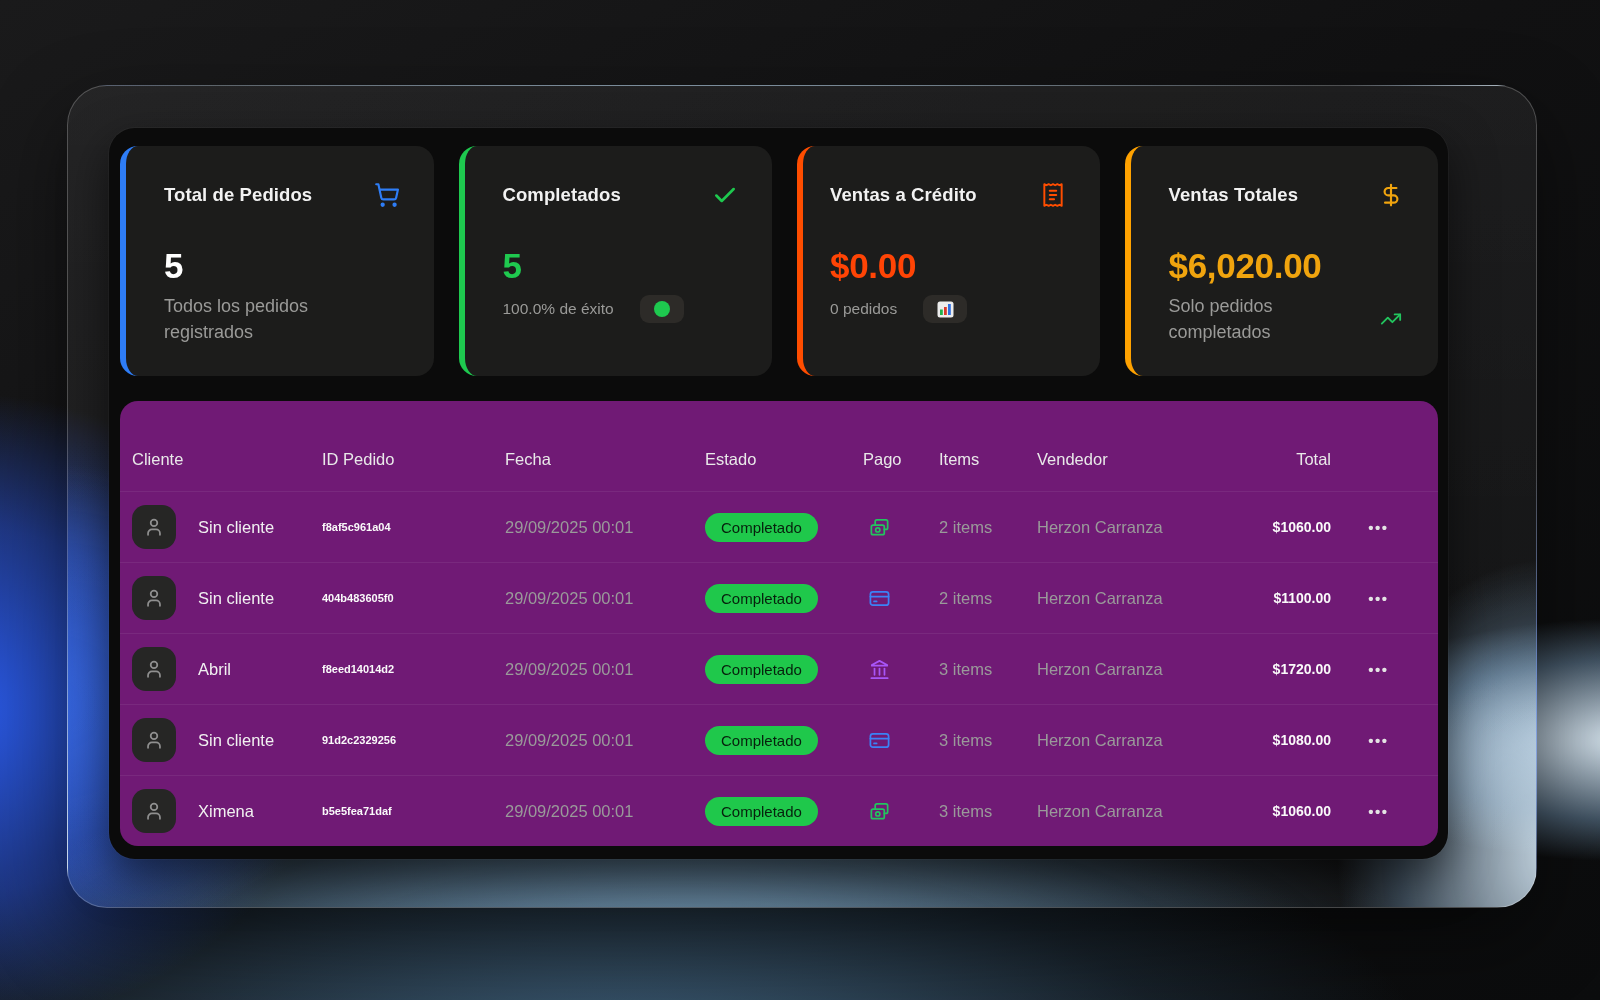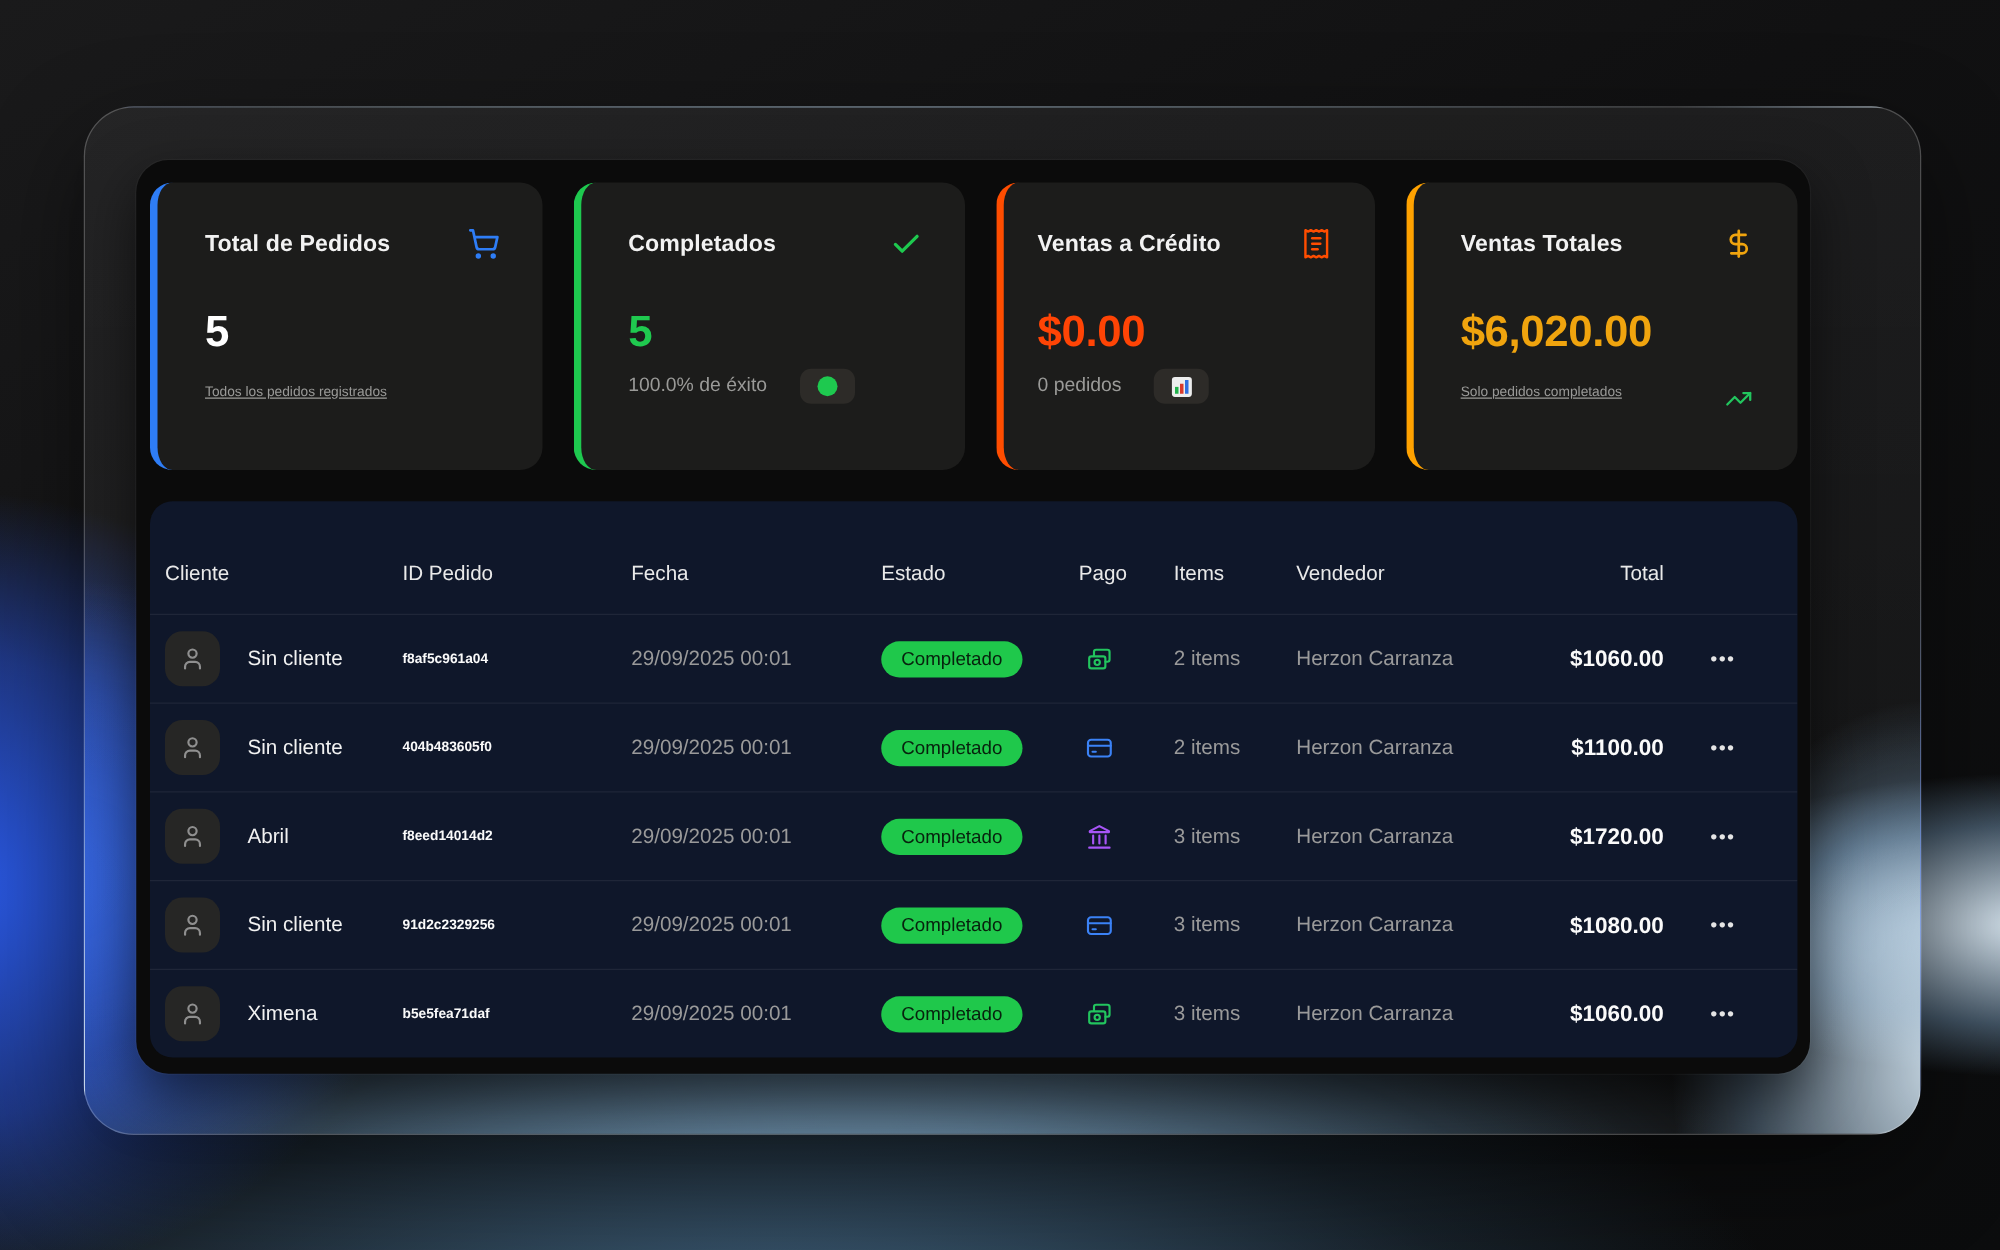--- a/index.html
+++ b/index.html
@@ -34,33 +34,33 @@
   .cards{ display:flex; gap:25px; height:230px; }
   .card{
     flex:1; background:#1c1c1b; border-radius:18px; position:relative;
     border-left:6px solid #444; padding:38px 34px 0 38px;
   }
   .card-head{ display:flex; justify-content:space-between; align-items:flex-start; }
   .card-title{ font-size:18.5px; font-weight:600; color:#f2f2f2; letter-spacing:0.1px; }
   .card-icon{ width:26px; height:26px; display:inline-flex; margin-top:-2px; }
   .card-icon svg{ width:100%; height:100%; }
   .card-value{ margin-top:38px; font-size:35px; font-weight:700; letter-spacing:-0.3px; color:#fff; }
-  .card-sub{ margin-top:21px; font-size:11px; line-height:1.42; color:#9a9a98;text-decoration:underline; }
+  .card-sub{ margin-top:8px; font-size:18px; line-height:1.42; color:#9a9a98; }
   .sub-narrow{ max-width:190px; }
   .sub-narrow2{ max-width:140px; }
   .card-subrow{ margin-top:9px; display:flex; align-items:center; gap:26px; font-size:15.5px; color:#9a9a98; }
   .minibadge{
     width:44px; height:28px; border-radius:9px; background:#2d2b28;
     display:inline-flex; align-items:center; justify-content:center;
   }
   .gdot{ width:16px; height:16px; border-radius:50%; background:#1ec94f; }
   .trend{ position:absolute; right:36px; bottom:46px; width:22px; height:22px; }
   
   .table{
-    margin-top:25px; height:445px; background:#0f172a; border-radius:18px;
+    margin-top:25px; height:445px; background:#701a75; border-radius:18px;
     padding-top:26px; overflow:hidden;
   }
   .tgrid{
     display:grid;
     grid-template-columns:190px 183px 200px 158px 76px 98px 205px 1fr 95px;
     padding:0 12px; align-items:center;
   }
   .thead{ height:64px; }
   .thead .cell{ font-size:16.5px; font-weight:500; color:#e9e9e9; }
   .trow{ height:71px; border-top:1px solid rgba(255,255,255,0.065); }
@@ -68,21 +68,21 @@
   .c-right{ justify-content:flex-end; text-align:right; }
   .c-center{ justify-content:center; }
   .avatar{
     width:44px; height:44px; border-radius:14px; background:#262625;
     display:inline-flex; align-items:center; justify-content:center; margin-right:22px; flex:none;
   }
   .avatar svg{ width:22px; height:22px; }
   .cname{ font-size:16.5px; color:#f1f1f1; }
   .cid{ font-size:11px; font-weight:600; color:#fafafa; }
   .cmut{ font-size:16.5px; color:#9a9a9a; }
-  .ctotal{ font-size:18px; font-weight:600; color:#fafafa; }
+  .ctotal{ font-size:14px; font-weight:600; color:#fafafa; }
   .pill{
     display:inline-flex; align-items:center; padding:6px 16px; border-radius:17px;
     font-size:15px; font-weight:500;
   }
   .pay-icon{ width:23px; height:23px; display:inline-flex; margin-left:5px; }
   .pay-icon svg{ width:100%; height:100%; }
   .menu-btn{
     font-size:15px; font-weight:700; letter-spacing:1.5px; color:#e4e4e4;
     cursor:pointer; line-height:1;
   }

